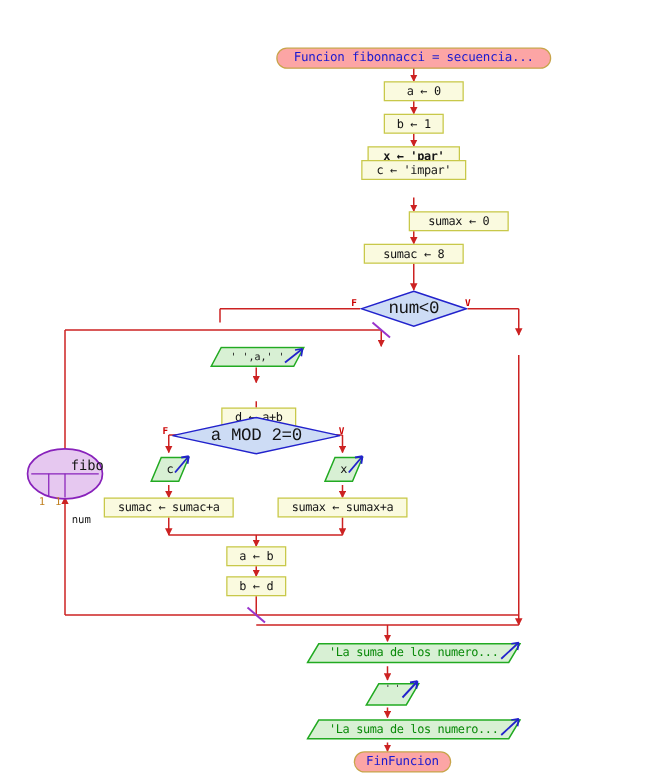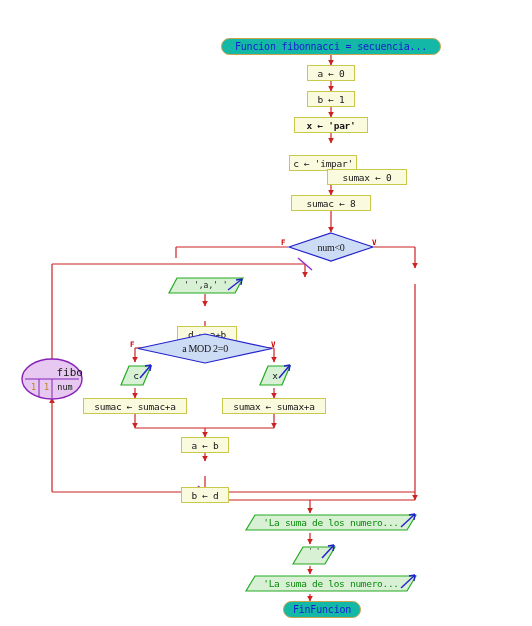--- a/index.html
+++ b/index.html
@@ -35,21 +35,21 @@
     display: flex;
     align-items: center;
     justify-content: center;
     white-space: nowrap;
     pointer-events: auto;
   }
   
   .terminal {
     border: 1.4px solid #c8a44a;
     border-radius: 10px;
-    background: #14b8a6;
+    background: #fca5a5;
     color: #1a1ad0;
     font-size: 10px;
     letter-spacing: -0.2px;
   }
   
   .assign {
     border: 1.3px solid #c8c84a;
     background: #fafadf;
     color: #151515;
     font-size: 9.5px;
@@ -61,22 +61,22 @@
     pointer-events: auto;
   }
   .diamond-wrap svg { display: block; }
   .diamond-label {
     position: absolute;
     left: 0; top: 0;
     width: 100%; height: 100%;
     display: flex;
     align-items: center;
     justify-content: center;
-    font-family: Liberation Serif, serif;
-    font-size: 10px;
+    font-family: Liberation Mono, monospace;
+    font-size: 14px;
     color: #151515;
     letter-spacing: -0.3px;
     pointer-events: none;
   }
   
   .io-wrap {
     position: absolute;
     pointer-events: auto;
   }
   .io-wrap svg { display: block; }
@@ -113,21 +113,21 @@
     width: 100%;
     top: 24px;
     display: flex;
     justify-content: center;
     align-items: center;
     font-size: 8.5px;
   }
   .loop-cells span { display: inline-block; text-align: center; }
   .lc1 { color: #c08020; width: 13px; }
   .lc2 { color: #c08020; width: 13px; }
-  .lc3 { color: #151515; width: 24px; }
+  .lc3 { color: #151515; width: 24px; margin-top: 29px; }
   
   .blabel {
     position: absolute;
     font-family: "DejaVu Sans Mono", "Liberation Mono", monospace;
     font-size: 7.5px;
     font-weight: bold;
     color: #cc0000;
     pointer-events: none;
   }
 </style>
@@ -220,33 +220,33 @@
     <path d="M 212 486 L 226 498" stroke="#9933cc" opacity="0"></path>
   </g>
 </svg>
 
 <div id="overlay">
 
   <div class="node terminal" style="left:221px; top:38px; width:220px; height:17px;">
     <span>Funcion fibonnacci = secuencia...</span>
   </div>
 
-  <div class="node assign" style="left:307px; top:65px; width:48px; height:16px;">
+  <div class="node assign" style="left:307px; top:65px; width:64px; height:16px;">
     <span>a ← 0</span>
   </div>
 
   <div class="node assign" style="left:307px; top:91px; width:48px; height:16px;">
     <span>b ← 1</span>
   </div>
 
   <div class="node assign" style="left:294px; top:117px; width:74px; height:16px;font-weight:bold;">
     <span>x ← 'par'</span>
   </div>
 
-  <div class="node assign" style="left:289px; top:155px; width:68px; height:16px;">
+  <div class="node assign" style="left:289px; top:128px; width:84px; height:16px;">
     <span>c ← 'impar'</span>
   </div>
 
   <div class="node assign" style="left:291px; top:169px; width:80px; height:16px;margin-left:36px;">
     <span>sumax ← 0</span>
   </div>
 
   <div class="node assign" style="left:291px; top:195px; width:80px; height:16px;">
     <span>sumac ← 8</span>
   </div>
@@ -306,21 +306,21 @@
   </div>
 
   <div class="node assign" style="left:222px; top:398px; width:104px; height:16px;">
     <span>sumax ← sumax+a</span>
   </div>
 
   <div class="node assign" style="left:181px; top:437px; width:48px; height:16px;">
     <span>a ← b</span>
   </div>
 
-  <div class="node assign" style="left:181px; top:487px; width:48px; height:16px;">
+  <div class="node assign" style="left:181px; top:461px; width:48px; height:16px;">
     <span>b ← d</span>
   </div>
 
   <div class="loop-wrap" style="left:21px; top:358px; width:62px; height:42px;">
     <svg width="62" height="42" viewBox="0 0 62 42">
       <ellipse cx="31" cy="21" rx="30" ry="20" fill="#e6c8f0" stroke="#8822bb" stroke-width="1.4"></ellipse>
       <line x1="4" y1="21" x2="58" y2="21" stroke="#8822bb" stroke-width="1"></line>
       <line x1="18" y1="21" x2="18" y2="39" stroke="#8822bb" stroke-width="1"></line>
       <line x1="31" y1="21" x2="31" y2="40" stroke="#8822bb" stroke-width="1"></line>
     </svg>

